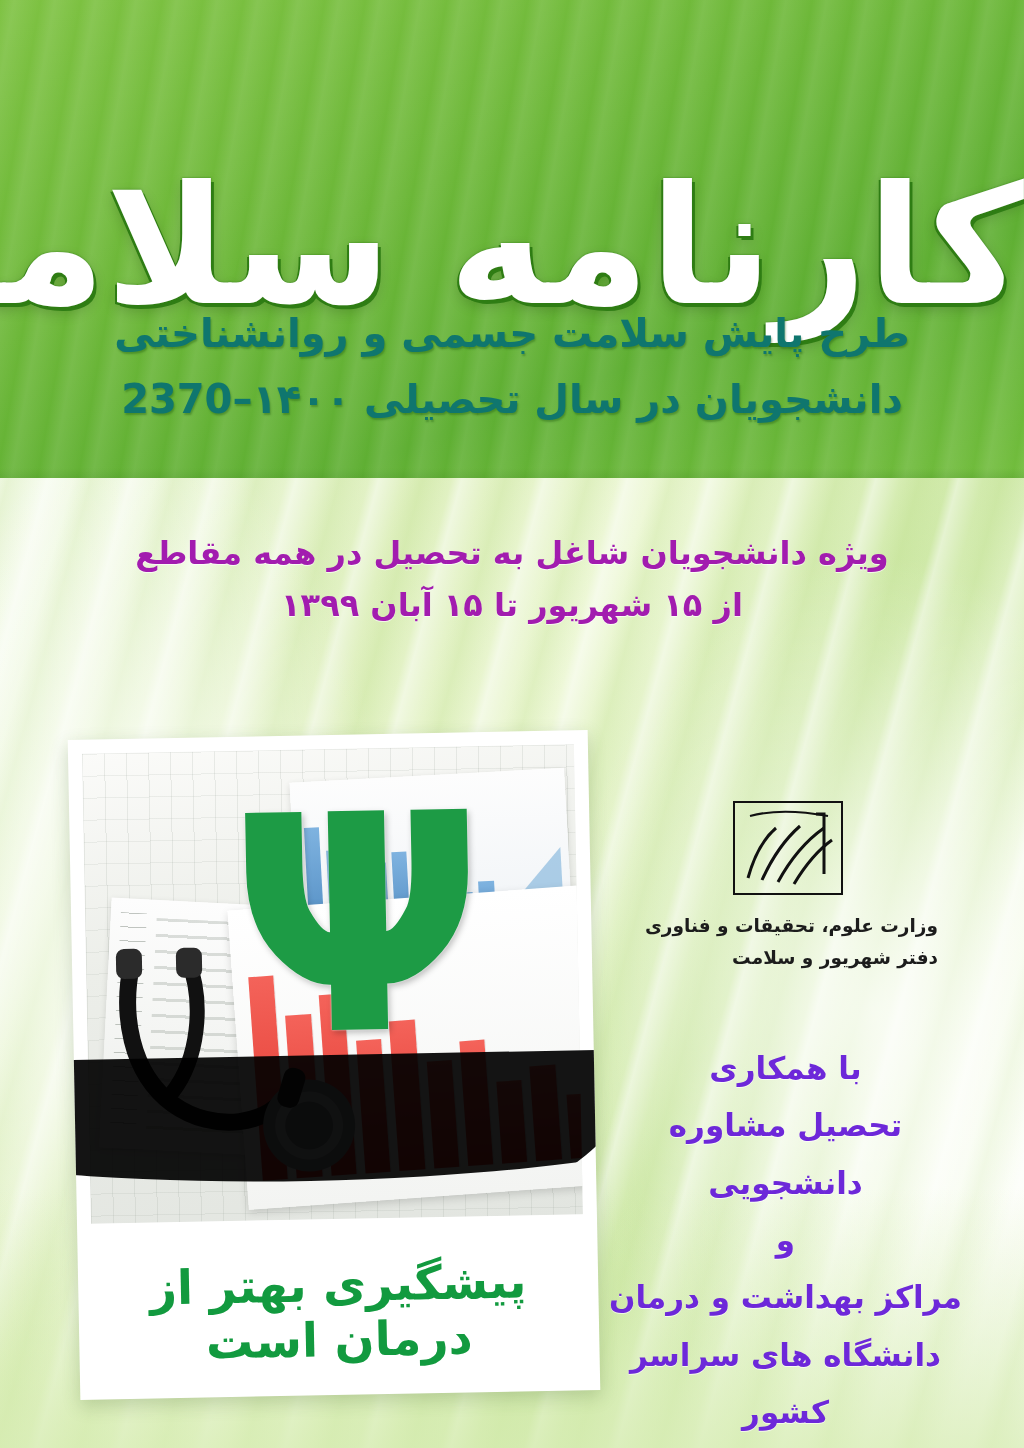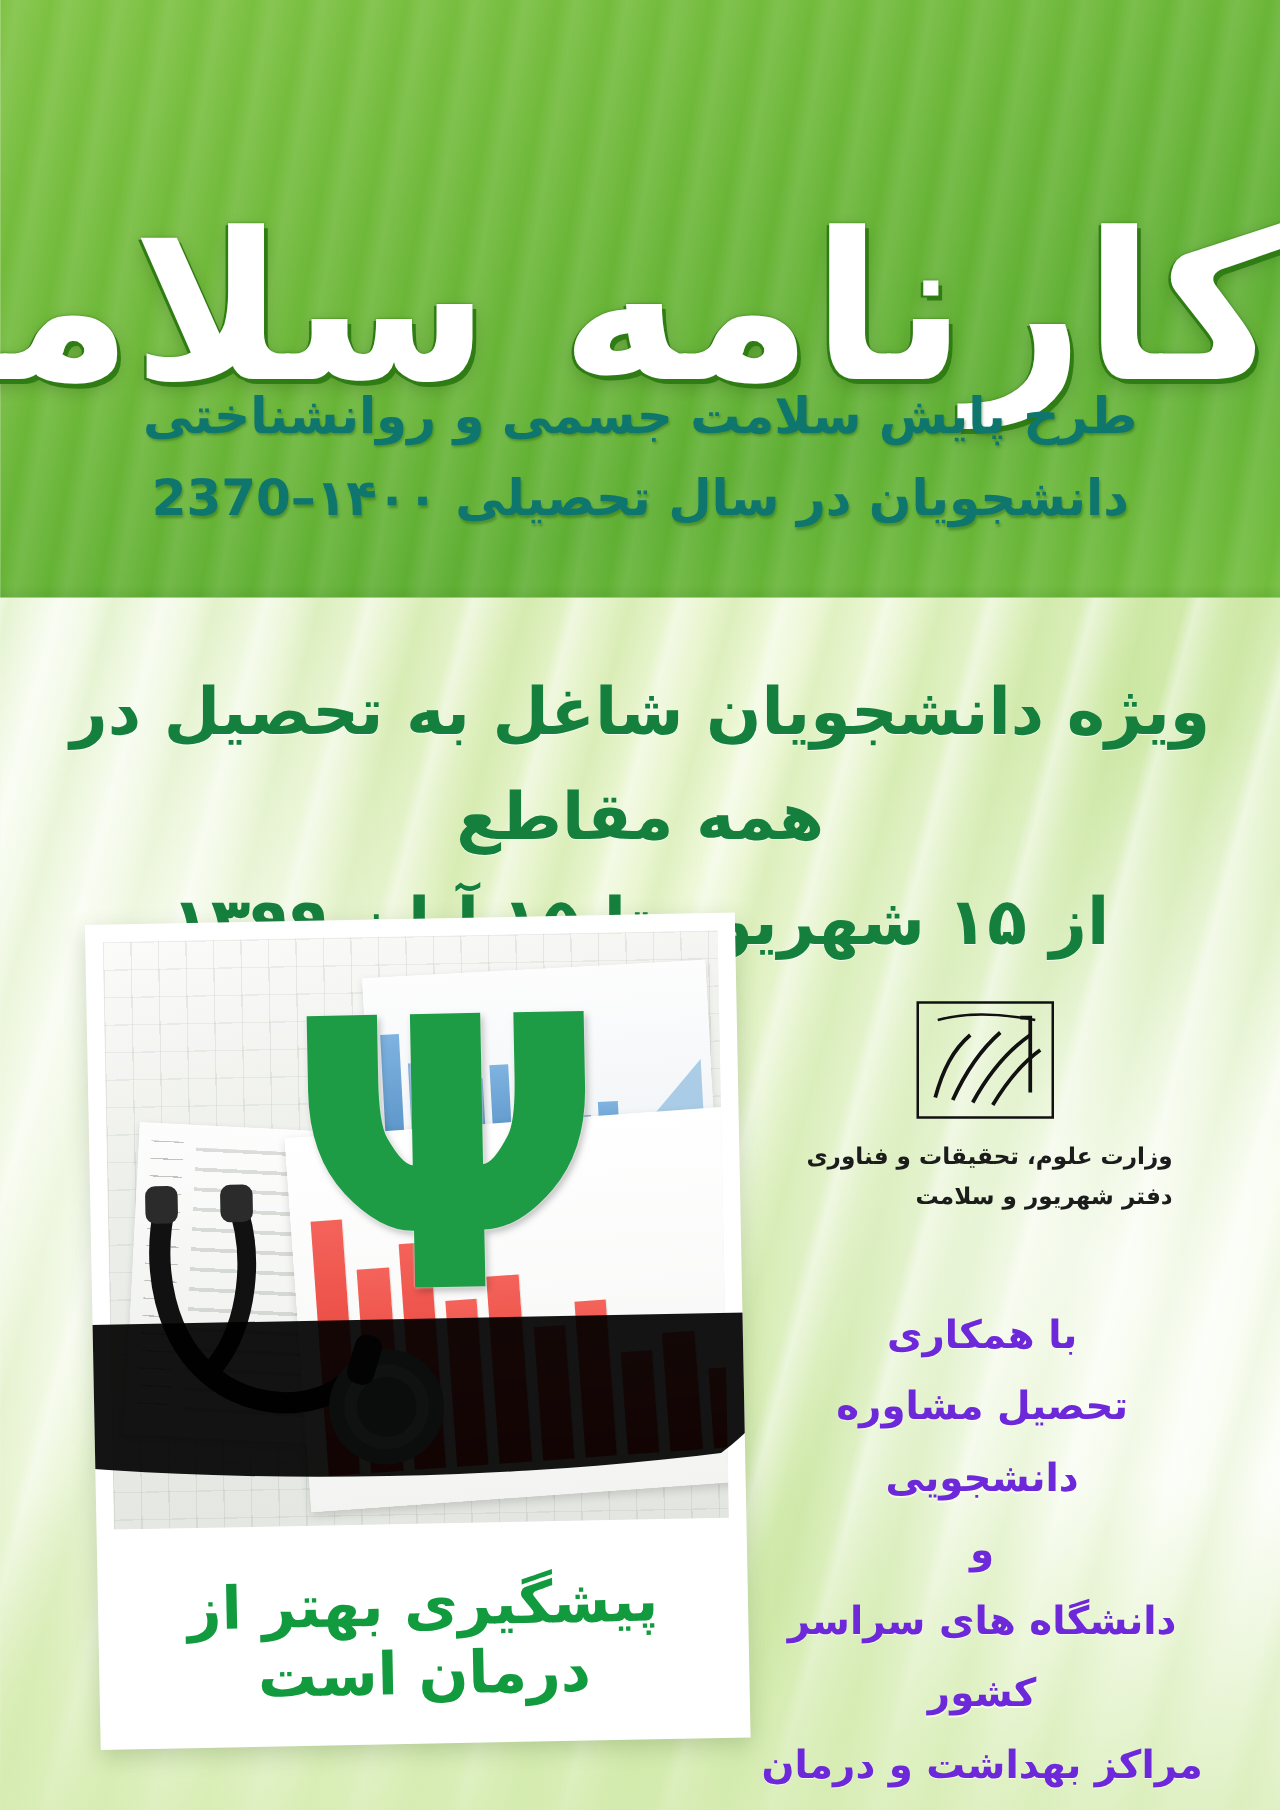--- a/index.html
+++ b/index.html
@@ -113,23 +113,23 @@
   }
   .subtitle .line2 { display: block; }
 
   
   .notice {
     position: absolute;
     top: 528px;
     left: 40px; right: 40px;
     text-align: center;
     direction: rtl;
-    color: #15803d;
-    font-weight: bold;
-    font-size: 52px;
+    color: #a21caf;
+    font-weight: bold;
+    font-size: 32px;
     line-height: 1.62;
     text-shadow: 0 1px 0 rgba(255,255,255,0.7);
   }
   .notice .line2 { display: block; letter-spacing: 1px; }
 
   
   .photo-card {
     position: absolute;
     left: 74px;
     top: 735px;
@@ -398,17 +398,17 @@
       </svg>
     </div>
     <div class="ministry-line">وزارت علوم، تحقیقات و فناوری</div>
     <div class="ministry-line">دفتر شهریور و سلامت</div>
   </div>
 
   <div class="partners">
     <span class="ln">با همکاری</span>
     <span class="ln">تحصیل مشاوره دانشجویی</span>
     <span class="ln">و</span>
+    <span class="ln">مراکز بهداشت و درمان</span>
     <span class="ln">دانشگاه های سراسر کشور</span>
-    <span class="ln">مراکز بهداشت و درمان</span>
   </div>
 
 </div>
 
 </body></html>

